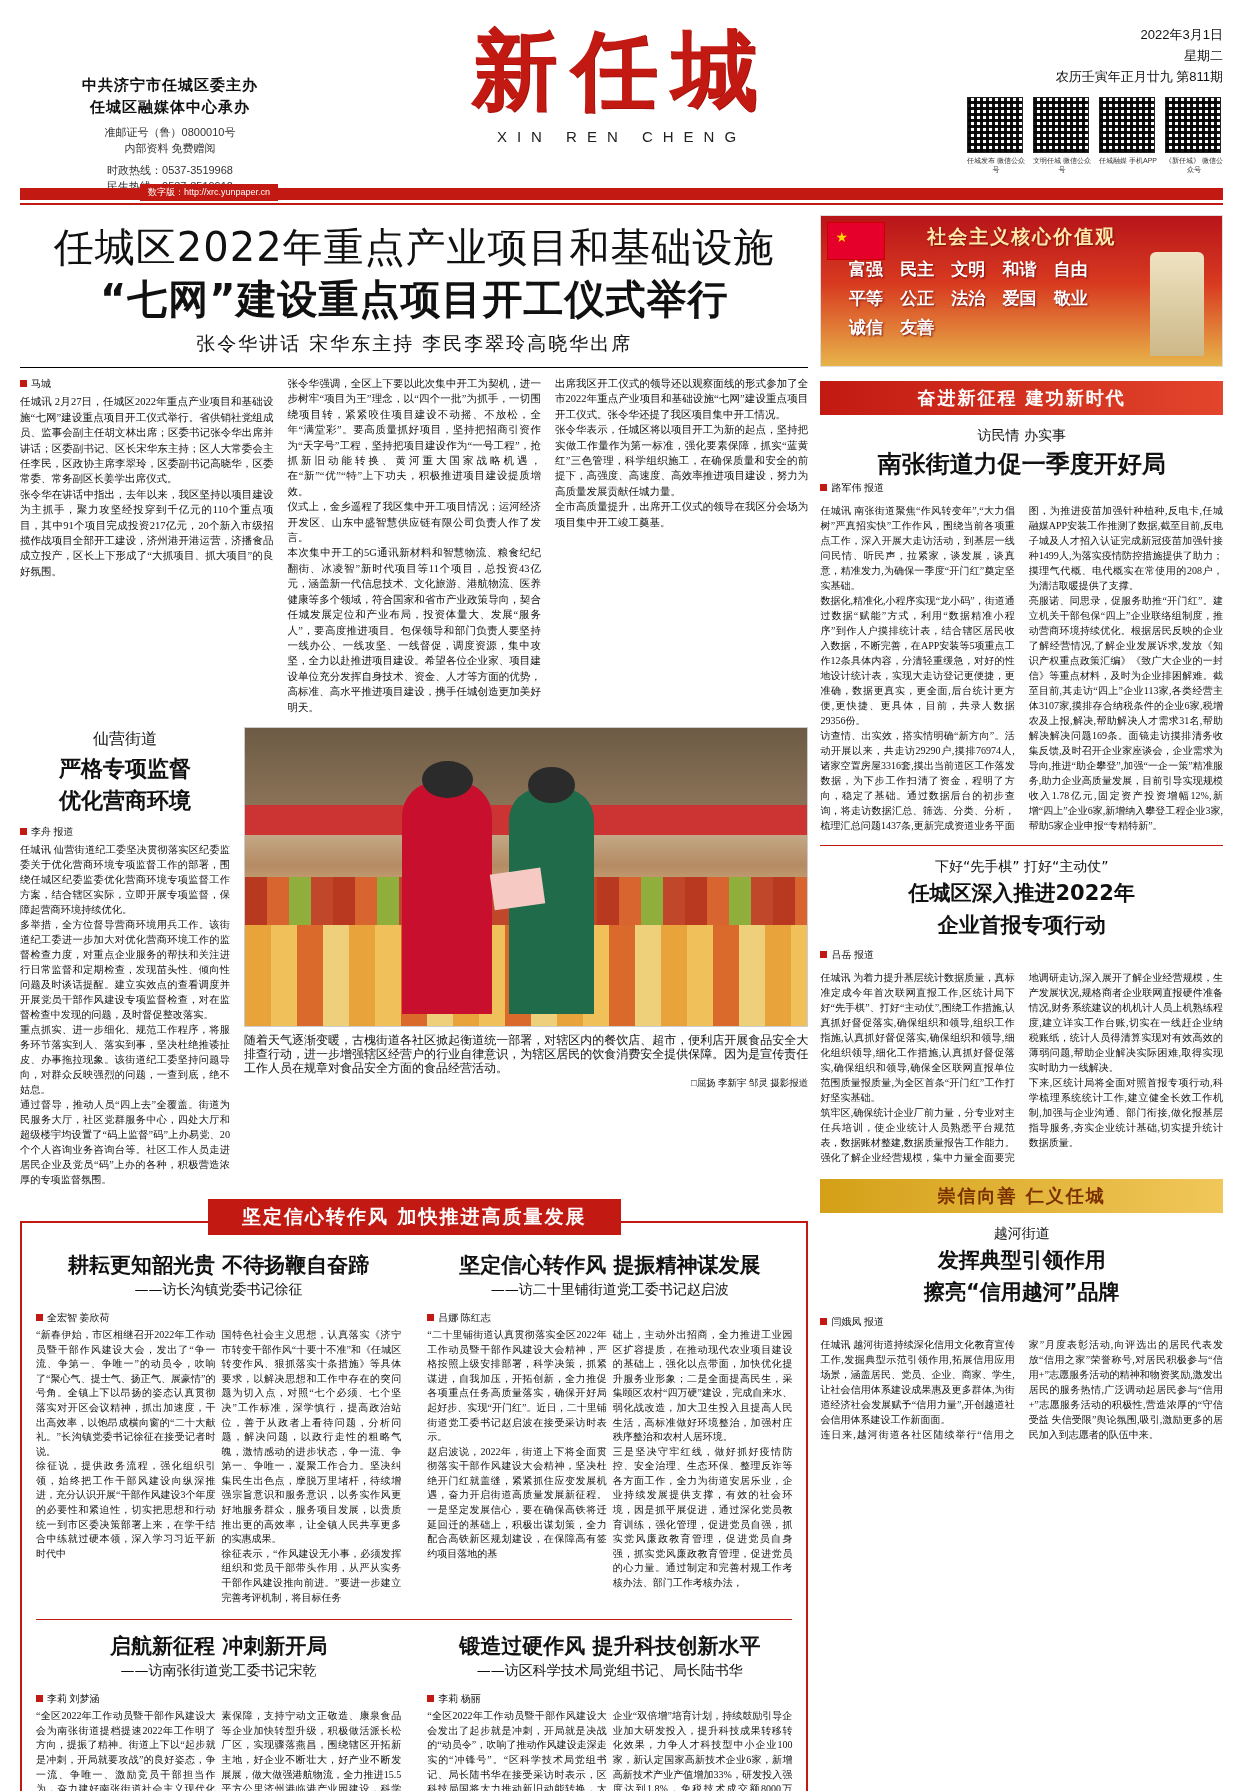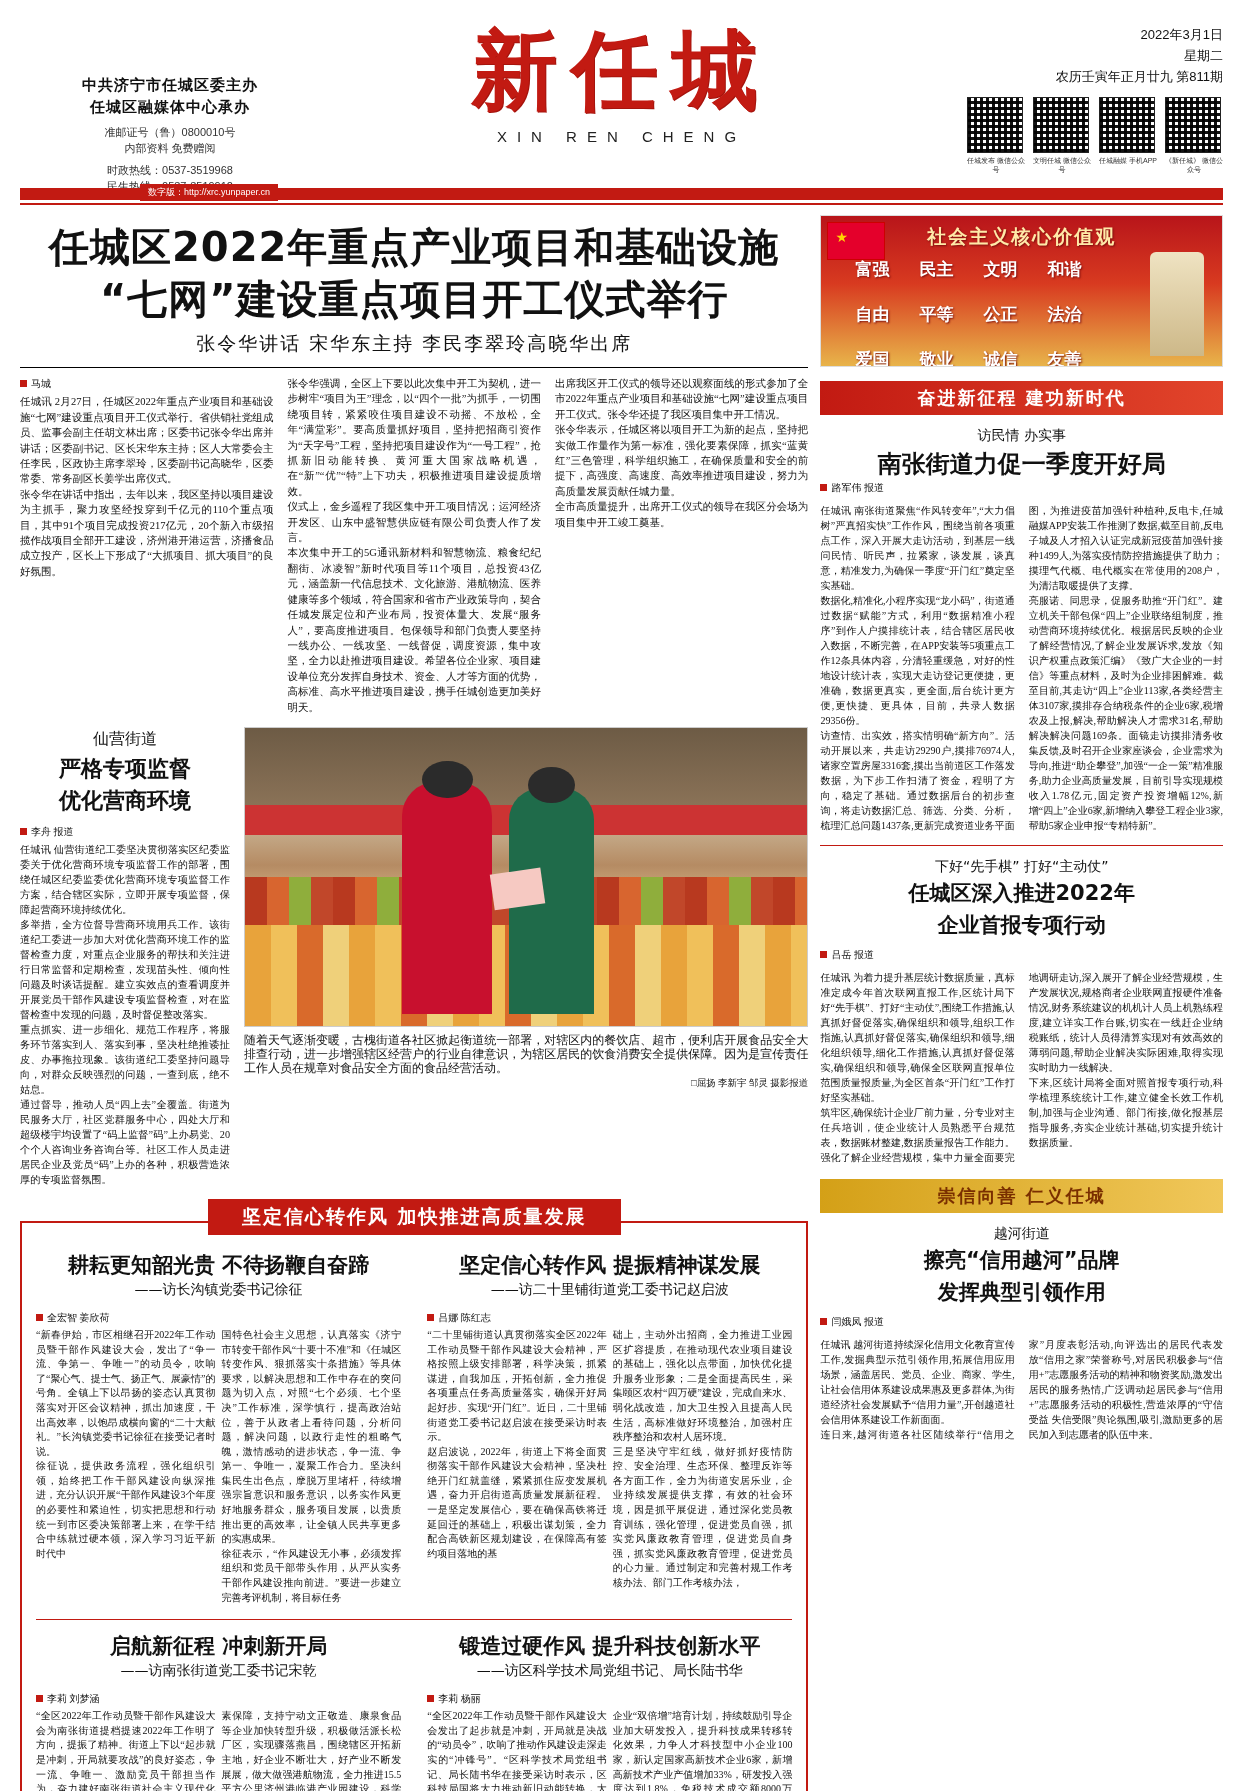--- a/index.html
+++ b/index.html
@@ -44,21 +44,21 @@
       font-size:9px; padding:2px 8px; font-family:"Liberation Sans", sans-serif; }
   .thinline { height:2px; background:#c21a12; margin:3px 6px 0 6px;}
 
   
   .content { display:flex; gap:12px; padding:10px 6px 0 6px; }
   .left-col { width:795px; }
   .right-col { width:406px; }
 
   
   .headline { text-align:center; padding:6px 0 0 0; }
-  .hl1 { font-size:40px; font-weight:bold; letter-spacing:1px; line-height:52px; font-family:"DejaVu Sans", sans-serif; }
+  .hl1 { font-size:40px; font-weight:normal; letter-spacing:1px; line-height:52px; font-family:"DejaVu Sans", sans-serif; }
   .hl2 { font-size:40px; font-weight:bold; letter-spacing:1px; line-height:52px; font-family:"DejaVu Sans", sans-serif; }
   .subhl { font-size:19px; margin-top:6px; letter-spacing:2px; font-family:"DejaVu Sans", sans-serif; }
   .hr-thin { border-top:1px solid #000; margin:10px 0 8px 0; }
 
   .cols3 { display:flex; gap:14px; }
   .col { flex:1; font-size:10.5px; line-height:15.4px; text-align:justify; }
   .tag { display:inline-block; font-size:10px; margin-bottom:3px; }
   .tag .sq { display:inline-block; width:7px; height:7px; background:#c21a12; margin-right:4px; }
 
   
@@ -95,21 +95,21 @@
   .cell .body { display:flex; gap:6px; font-size:10px; line-height:14.6px; text-align:justify;}
   .cell .body > div { flex:1; }
   .hr-red { border-top:1px solid #c21a12; margin:14px 0 6px 0; }
 
   
   .core-values { height:152px; border:1px solid #ddd; position:relative; overflow:hidden;
      background:linear-gradient(180deg,#b8151a 0%,#d83a20 45%,#e8b44a 100%); }
   .cv-title { position:absolute; top:8px; left:0; width:100%; text-align:center; color:#ffe9a8;
      font-size:19px; font-weight:bold; letter-spacing:2px; font-family:Liberation Mono, monospace; text-shadow:1px 1px 2px #7a0c0c;}
   .cv-grid { position:absolute; top:42px; left:22px; width:250px; color:#fff;
-     display:grid; grid-template-columns:repeat(4,1fr); gap:22px 6px; font-size:17px; font-weight:bold;
+     display:grid; grid-template-columns:repeat(5,1fr); gap:6px 6px; font-size:17px; font-weight:bold;
      font-family:"DejaVu Sans", sans-serif; text-align:center; text-shadow:1px 1px 2px #7a0c0c;}
   .cv-flag { position:absolute; left:6px; top:6px; width:58px; height:38px; background:#e4002b; border:1px solid #c00;}
   .cv-flag .star { position:absolute; left:7px; top:8px; color:#ffd400; font-size:14px; line-height:14px;}
   .cv-stat { position:absolute; right:18px; top:36px; width:54px; height:104px;
      background:linear-gradient(180deg,#efe3c2,#cdb888); border-radius:6px 6px 0 0;}
 
   .sec-head { margin-top:14px; position:relative; height:34px; }
   .sec-head .bg { position:absolute; inset:0; background:linear-gradient(90deg,#c21a12,#e2452b); }
   .sec-head .txt { position:absolute; inset:0; color:#fff; font-size:18px; font-weight:bold;
       display:flex; align-items:center; justify-content:center; letter-spacing:2px; font-family:"DejaVu Sans", sans-serif;border-radius:9px;}
@@ -355,22 +355,22 @@
       <div class="r-body" style="white-space:pre-line">任城讯 为着力提升基层统计数据质量，真标准定成今年首次联网直报工作,区统计局下好“先手棋”、打好“主动仗”,围绕工作措施,认真抓好督促落实,确保组织和领导,组织工作指施,认真抓好督促落实,确保组织和领导,细化组织领导,细化工作措施,认真抓好督促落实,确保组织和领导,确保全区联网直报单位范围质量报质量,为全区首条“开门红”工作打好坚实基础。
 筑牢区,确保统计企业厂前力量，分专业对主任兵培训，使企业统计人员熟悉平台规范表，数据账材整建,数据质量报告工作能力。强化了解企业经营规模，集中力量全面要完地调研走访,深入展开了解企业经营规模，生产发展状况,规格商者企业联网直报硬件准备情况,财务系统建议的机机计人员上机熟练程度,建立详实工作台账,切实在一线赶企业纳税账纸，统计人员得清算实现对有效高效的薄弱问题,帮助企业解决实际困难,取得实现实时助力一线解决。
 下来,区统计局将全面对照首报专项行动,科学梳理系统统计工作,建立健全长效工作机制,加强与企业沟通、部门衔接,做化报基层指导服务,夯实企业统计基础,切实提升统计数据质量。</div>
 
       <div class="sec-head gold">
         <div class="bg"></div>
         <div class="txt">崇信向善  仁义任城</div>
       </div>
 
       <div class="r-kicker">越河街道</div>
+      <div class="r-title sm">发挥典型引领作用</div>
       <div class="r-title sm">擦亮“信用越河”品牌</div>
-      <div class="r-title sm">发挥典型引领作用</div>
       <div class="r-tag" style="margin-top:8px">
         <span class="sq"></span><span>闫娥凤 报道</span>
       </div>
       <div class="r-body" style="white-space:pre-line">任城讯 越河街道持续深化信用文化教育宣传工作,发掘典型示范引领作用,拓展信用应用场景，涵盖居民、党员、企业、商家、学生,让社会信用体系建设成果惠及更多群体,为街道经济社会发展赋予“信用力量”,开创越道社会信用体系建设工作新面面。
 连日来,越河街道各社区陆续举行“信用之家”月度表彰活动,向评选出的居民代表发放“信用之家”荣誉称号,对居民积极参与“信用+”志愿服务活动的精神和物资奖励,激发出居民的服务热情,广泛调动起居民参与“信用+”志愿服务活动的积极性,营造浓厚的“守信受益 失信受限”舆论氛围,吸引,激励更多的居民加入到志愿者的队伍中来。</div>
 
     </div>
   </div>
 </div>
 

